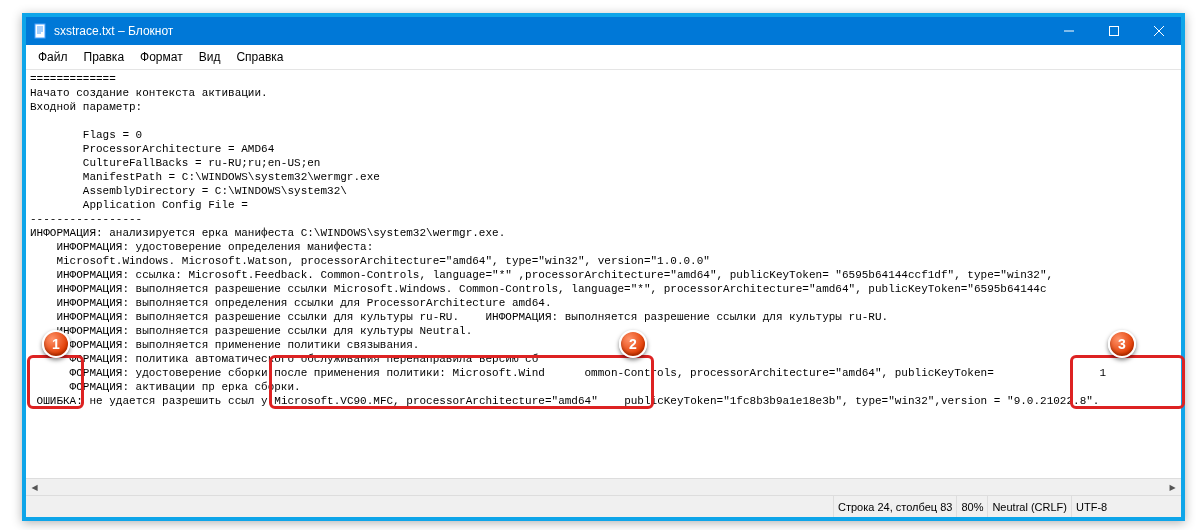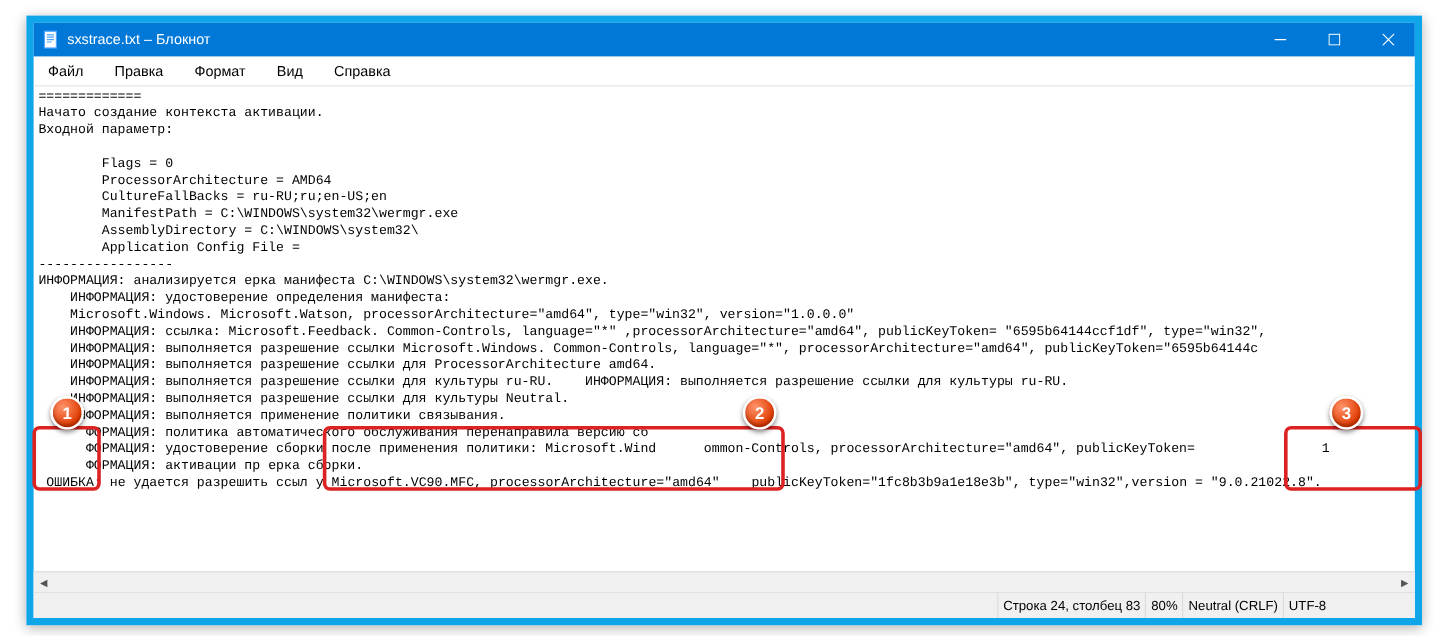--- a/index.html
+++ b/index.html
@@ -10,21 +10,21 @@
       width: 1202px;
       height: 530px;
       position: relative;
     }
     .window {
       position: absolute;
       left: 22px;
       top: 13px;
       width: 1163px;
       height: 508px;
-      border: 6px solid #0ea5e9;
+      border: 4px solid #0ea5e9;
       background: #fff;
       box-shadow: 0 2px 10px rgba(0,0,0,0.3);
       display: flex;
       flex-direction: column;
     }
     .titlebar {
       background: #0078d7;
       color: #fff;
       height: 28px;
       display: flex;
@@ -41,21 +41,21 @@
       justify-content: center;
     }
     .title-icon svg { width: 16px; height: 16px; }
     .titlebar-title { flex: 1; }
     .winbtn { width: 45px; height: 28px; display: flex; align-items: center; justify-content: center; color: #fff; }
     .menubar {
       border-bottom: 1px solid #e5e5e5;
       padding: 2px 4px;
       font-size: 12px;
       display: flex;
-      gap: 10px;
+      gap: 0;
     }
     .menuitem { padding: 3px 8px; }
     .content {
       flex: 1;
       overflow: auto;
       font-family: Consolas, 'Courier New', monospace;
       font-size: 11px;
       line-height: 14px;
       padding: 2px 4px;
       white-space: pre;
@@ -170,21 +170,21 @@
 <span>        CultureFallBacks = ru-RU;ru;en-US;en</span>
 <span>        ManifestPath = C:\WINDOWS\system32\wermgr.exe</span>
 <span>        AssemblyDirectory = C:\WINDOWS\system32\</span>
 <span>        Application Config File =</span>
 <span>-----------------</span>
 <span>ИНФОРМАЦИЯ: анализируется ерка манифеста C:\WINDOWS\system32\wermgr.exe.</span>
 <span>    ИНФОРМАЦИЯ: удостоверение определения манифеста:</span>
 <span>    Microsoft.Windows. Microsoft.Watson, processorArchitecture="amd64", type="win32", version="1.0.0.0"</span>
 <span>    ИНФОРМАЦИЯ: ссылка: Microsoft.Feedback. Common-Controls, language="*" ,processorArchitecture="amd64", publicKeyToken= "6595b64144ccf1df", type="win32",</span>
 <span>    ИНФОРМАЦИЯ: выполняется разрешение ссылки Microsoft.Windows. Common-Controls, language="*", processorArchitecture="amd64", publicKeyToken="6595b64144c</span>
-<span>    ИНФОРМАЦИЯ: выполняется разрешение ссылки для ProcessorArchitecture amd64.</span>
+<span>    ИНФОРМАЦИЯ: выполняется определения ссылки для ProcessorArchitecture amd64.</span>
 <span>    ИНФОРМАЦИЯ: выполняется разрешение ссылки для культуры ru-RU.    ИНФОРМАЦИЯ: выполняется разрешение ссылки для культуры ru-RU.</span>
 <span>    ИНФОРМАЦИЯ: выполняется разрешение ссылки для культуры Neutral.</span>
 <span>    ИНФОРМАЦИЯ: выполняется применение политики связывания.</span>
 <span>    </span>  <span>ФОРМАЦИЯ: политика автоматического обслуживания перенаправила версию сб</span>
 <span>    </span>  <span>ФОРМАЦИЯ: удостоверение сборки после применения политики: Microsoft.Wind</span>      <span>ommon-Controls, processorArchitecture="amd64", publicKeyToken=</span>                <span>1</span>
 <span></span>      <span>ФОРМАЦИЯ: активации пр</span> <span>ерка сборки.</span>
  <span>ОШИБКА:</span> <span>не удается разрешить ссыл</span> <span>у Microsoft.VC90.MFC, processorArchitecture="amd64"</span>   <span> publicKeyToken="1fc8b3b9a1e18e3b", type="win32",version</span> <span>= "9.0.21022.8".</span>
 <span></span></div>
 
   <div class="scrollbar-h">

